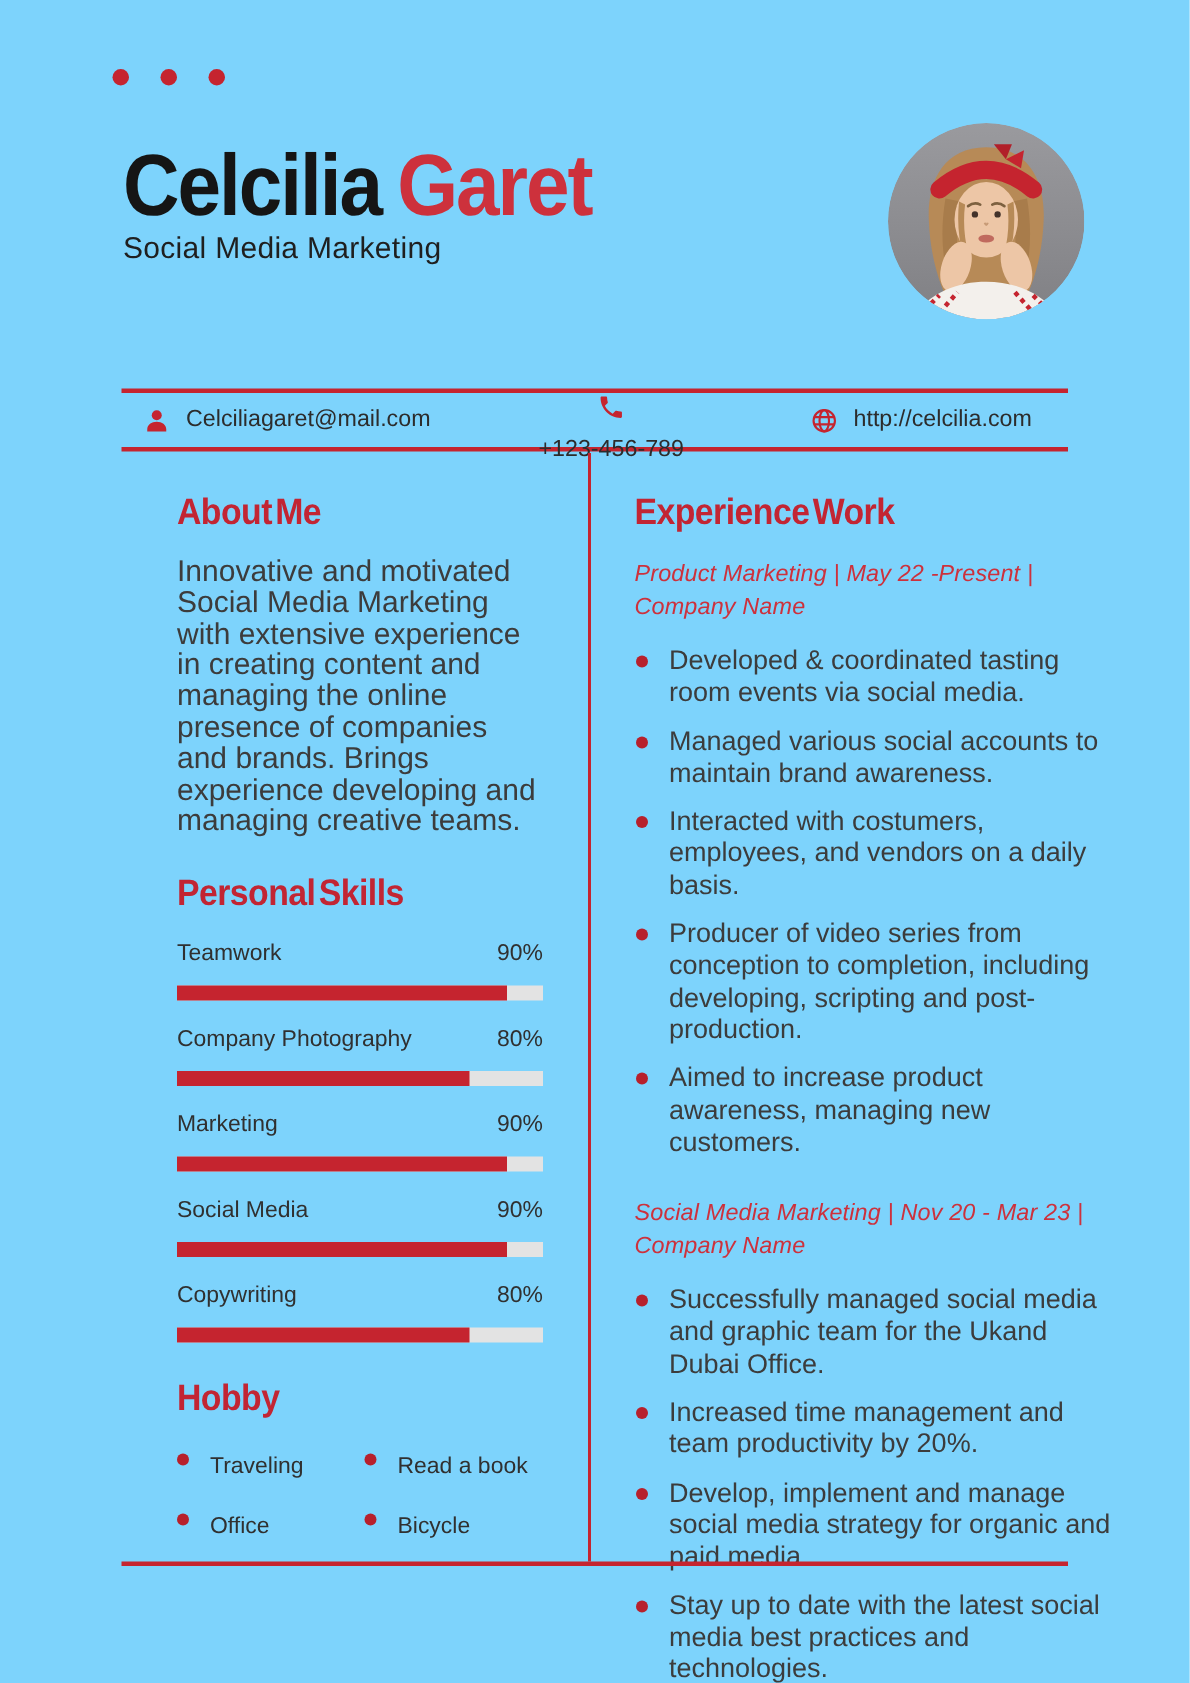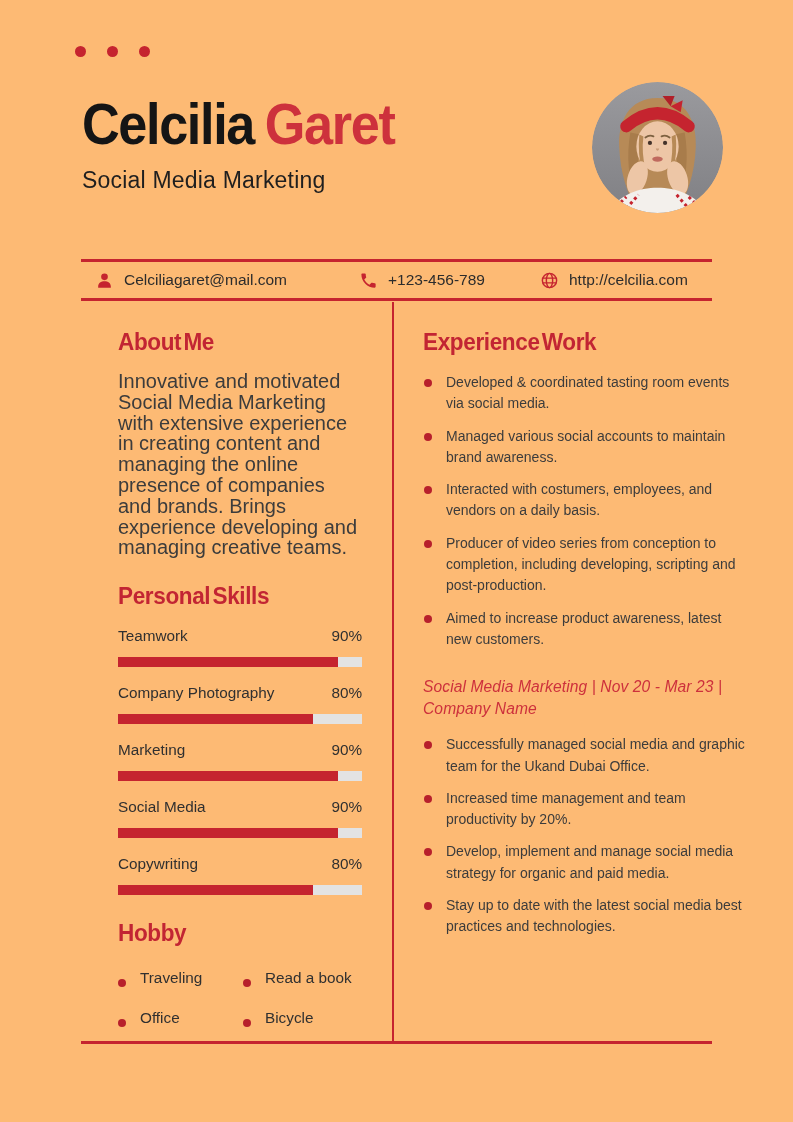--- a/index.html
+++ b/index.html
@@ -1,52 +1,52 @@
 <!DOCTYPE html>
 <html style="--accent: #c5242f; --heading-red: #c22533; --name-red: #cd313c; --bullet-red: #b7202c; --body-text: #3c3c3c; --track: #e3e3e3;"><head>
 <meta charset="utf-8">
 <style>
   * { box-sizing: border-box; margin: 0; padding: 0; }
   body { background: #ffffff; font-family: "Liberation Sans", sans-serif; }
   .page {
     position: relative; width: 793px; height: 1122px; margin: 0 auto;
-    background: #fdba74; overflow: hidden;
+    background: #7dd3fc; overflow: hidden;
   }
   
   .dots { position: absolute; top: 46px; left: 75px; display: flex; gap: 21px; }
   .dot { width: 11px; height: 11px; border-radius: 50%; background: var(--accent, #c5242f); }
 
   
   .name-block { position: absolute; top: 94px; left: 82px; }
   .name {
     font-size: 58px; font-weight: 800; color: #151515; line-height: 1.05;
     letter-spacing: -1.5px; white-space: nowrap;
     transform: scaleX(0.9); transform-origin: left center;
   }
   .name .last { color: var(--name-red, #cd313c); margin-left: 12px; }
-  .subtitle { margin-top: 12px; font-size: 23px; color: #1f1f1f; letter-spacing: 0.2px; }
+  .subtitle { font-size: 20px; color: #1f1f1f; letter-spacing: 0.2px; }
 
   .photo {
     position: absolute; top: 82px; left: 592px; width: 131px; height: 131px;
     border-radius: 50%; overflow: hidden;
   }
   .photo svg { display: block; }
 
   
   .contact-bar {
     position: absolute; top: 259px; left: 81px; width: 631px; height: 42px;
     border-top: 3px solid var(--accent, #c5242f);
     border-bottom: 3px solid var(--accent, #c5242f);
   }
   .contact-item {
     position: absolute; top: 0; bottom: 0; display: flex; align-items: center; gap: 10px;
     font-size: 15.5px; color: #2c2c2c;
   }
   .contact-item.email   { left: 14px; }
-  .contact-item.phone   { left: 278px; }
+  .contact-item.phone   { left: 278px; flex-direction: column; }
   .contact-item.website { left: 459px; }
   .cicon { width: 19px; height: 19px; flex: 0 0 auto; }
   .cicon svg { display: block; width: 100%; height: 100%; }
 
   
   .columns { position: absolute; top: 304px; left: 81px; width: 631px; height: 737px; margin-left: 36px; }
   .vdivider { position: absolute; left: 275px; top: -2px; bottom: 0; width: 2px; background: var(--accent, #c5242f); }
   .col-left  { position: absolute; left: 1px; top: 0; width: 244px; }
   .col-right { position: absolute; left: 306px; top: 0; width: 325px; }
 
@@ -68,35 +68,35 @@
   .skill-top { display: flex; justify-content: space-between; align-items: flex-start; gap: 48px; }
   .skill-label { font-size: 15.3px; color: #303030; }
   .skill-pct { font-size: 15.3px; color: #303030; }
   .bar { margin-top: 12px; height: 10px; width: 100%; background: var(--track, #e3e3e3); }
   .bar-fill { height: 100%; background: var(--accent, #c5242f); }
 
   
   .hobby-grid {
     margin-top: 22px; display: grid; grid-template-columns: 125px 1fr; row-gap: 22px;
   }
-  .hobby-item { display: flex; align-items: flex-end; gap: 14px; }
+  .hobby-item { display: flex; align-items: flex-start; gap: 14px; }
   .hdot { width: 8px; height: 8px; border-radius: 50%; background: var(--bullet-red, #b7202c); flex: 0 0 auto; }
   .hobby-label { font-size: 15.3px; color: #303030; }
 
   
   .job { margin-top: 16px; }
   .job + .job { margin-top: 26px; }
   .job-title {
     font-style: italic; font-size: 15.6px; line-height: 21.5px;
     color: var(--name-red, #cd313c); font-weight: 500; letter-spacing: 0.1px;
   }
   .job-bullets { margin-top: 15px; list-style: none; }
   .job-bullet {
     position: relative; padding-left: 23px; margin-top: 11px;
-    font-size: 14px; line-height: 21.3px; color: var(--body-text, #3c3c3c);
+    font-size: 18px; line-height: 21.3px; color: var(--body-text, #3c3c3c);
   }
   .job-bullet::before {
     content: ""; position: absolute; left: 1px; top: 7px; width: 8px; height: 8px;
     border-radius: 50%; background: var(--bullet-red, #b7202c);
   }
 
   .bottom-line {
     position: absolute; top: 1041px; left: 81px; width: 631px; height: 3px;
     background: var(--accent, #c5242f);
   }
@@ -273,30 +273,31 @@
     <span class="hdot"></span>
     <span class="hobby-label">Bicycle</span>
   </div>
 </div>
     </div>
 
     <div class="col-right">
       <h2 class="section-heading mt-section">Experience Work</h2>
       <div id="jobs-container">
   <div class="job">
+    <div class="job-title">Product Marketing | May 22 -Present | Company Name</div>
     <ul class="job-bullets">
   <li class="job-bullet">Developed &amp; coordinated tasting room events via social media.</li>
 
   <li class="job-bullet">Managed various social accounts to maintain brand awareness.</li>
 
   <li class="job-bullet">Interacted with costumers, employees, and vendors on a daily basis.</li>
 
   <li class="job-bullet">Producer of video series from conception to completion, including developing, scripting and post-production.</li>
 
-  <li class="job-bullet">Aimed to increase product awareness, latest new customers.</li>
+  <li class="job-bullet">Aimed to increase product awareness, managing new customers.</li>
 </ul>
   </div>
 
   <div class="job">
     <div class="job-title">Social Media Marketing | Nov 20 - Mar 23 | Company Name</div>
     <ul class="job-bullets">
   <li class="job-bullet">Successfully managed social media and graphic team for the Ukand Dubai Office.</li>
 
   <li class="job-bullet">Increased time management and team productivity by 20%.</li>
 

